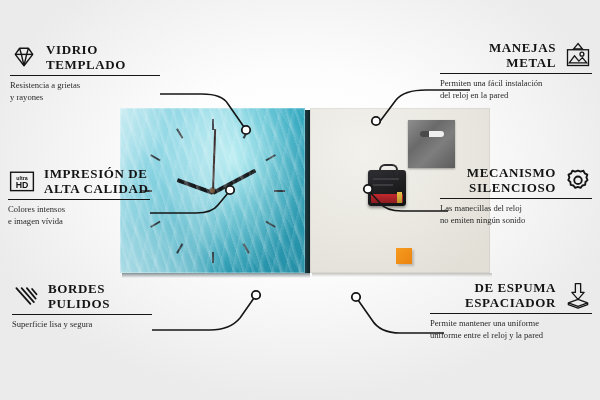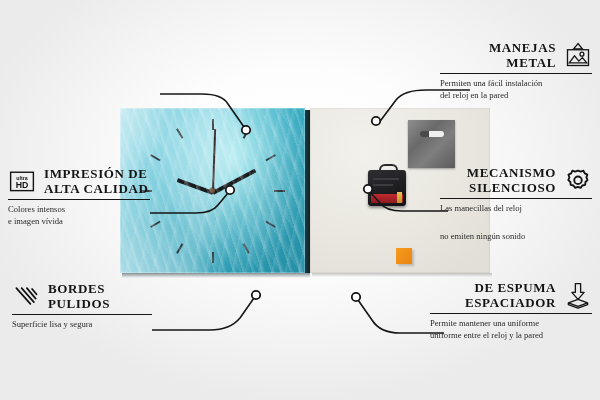--- a/index.html
+++ b/index.html
@@ -184,20 +184,39 @@
     <g fill="#ffffff" stroke="#161616" stroke-width="1.8">
       <circle cx="246" cy="130" r="4.2"></circle>
       <circle cx="230" cy="190" r="4.2"></circle>
       <circle cx="256" cy="295" r="4.2"></circle>
       <circle cx="376" cy="121" r="4.2"></circle>
       <circle cx="368" cy="189" r="4.2"></circle>
       <circle cx="356" cy="297" r="4.2"></circle>
     </g>
   </svg>
 
+  <div class="callout left" style="left:10px;top:42px;width:150px;">
+    <div class="head">
+      <svg class="ico" viewBox="0 0 32 32">
+        <g fill="none" stroke="#141414" stroke-width="1.6" stroke-linejoin="round">
+          <path d="M6 13 L11 6 L21 6 L26 13 L16 26 Z"></path>
+          <path d="M6 13 L26 13"></path>
+            <path d="M11 6 L13 13 L16 26"></path>
+            <path d="M21 6 L19 13 L16 26"></path>
+        </g>
+      </svg>
+      <div>
+        <div class="ttl">VIDRIO</div>
+        <div class="ttl">TEMPLADO</div>
+      </div>
+    </div>
+    <div class="rule" style="margin-top:3px;width:150px;"></div>
+    <div class="desc">Resistencia a grietas</div>
+    <div class="desc" style="margin-top:0">y rayones</div>
+  </div>
 
   <div class="callout left" style="left:8px;top:166px;width:142px;">
     <div class="head">
       <svg class="ico" viewBox="0 0 32 32">
         <rect x="3" y="6" width="26" height="21" fill="none" stroke="#141414" stroke-width="1.6"></rect>
         <text x="16" y="14.5" text-anchor="middle" font-family="Liberation Sans, sans-serif" font-size="6" font-weight="700" fill="#141414">ultra</text>
         <text x="16" y="24" text-anchor="middle" font-family="Liberation Sans, sans-serif" font-size="10" font-weight="700" fill="#141414">HD</text>
       </svg>
       <div>
         <div class="ttl">IMPRESIÓN DE</div>
@@ -256,21 +275,21 @@
       </div>
       <svg class="ico" viewBox="0 0 32 32">
         <g fill="none" stroke="#141414" stroke-width="2.1" stroke-linejoin="round">
           <path d="M16 5.2 l3.1 1.3 3.1 -1.1 1.5 3 3 1.5 -1.1 3.1 1.3 3.1 -2.4 2.2 -0.3 3.3 -3.2 0.7 -2 2.7 -3.1 -1.1 -3.1 1.1 -2 -2.7 -3.2 -0.7 -0.3 -3.3 -2.4 -2.2 1.3 -3.1 -1.1 -3.1 3 -1.5 1.5 -3 3.1 1.1 Z"></path>
           <circle cx="16" cy="16.3" r="4.3"></circle>
         </g>
       </svg>
     </div>
     <div class="rule" style="margin-top:3px;width:152px;"></div>
     <div class="desc">Las manecillas del reloj</div>
-    <div class="desc" style="margin-top:16px">no emiten ningún sonido</div>
+    <div class="desc" style="margin-top:0">no emiten ningún sonido</div>
   </div>
 
   <div class="callout right" style="left:430px;top:280px;width:162px;">
     <div class="head">
       <div>
         <div class="ttl">DE ESPUMA</div>
         <div class="ttl">ESPACIADOR</div>
       </div>
       <svg class="ico" viewBox="0 0 32 32">
         <g fill="none" stroke="#141414" stroke-width="1.5" stroke-linejoin="round">

